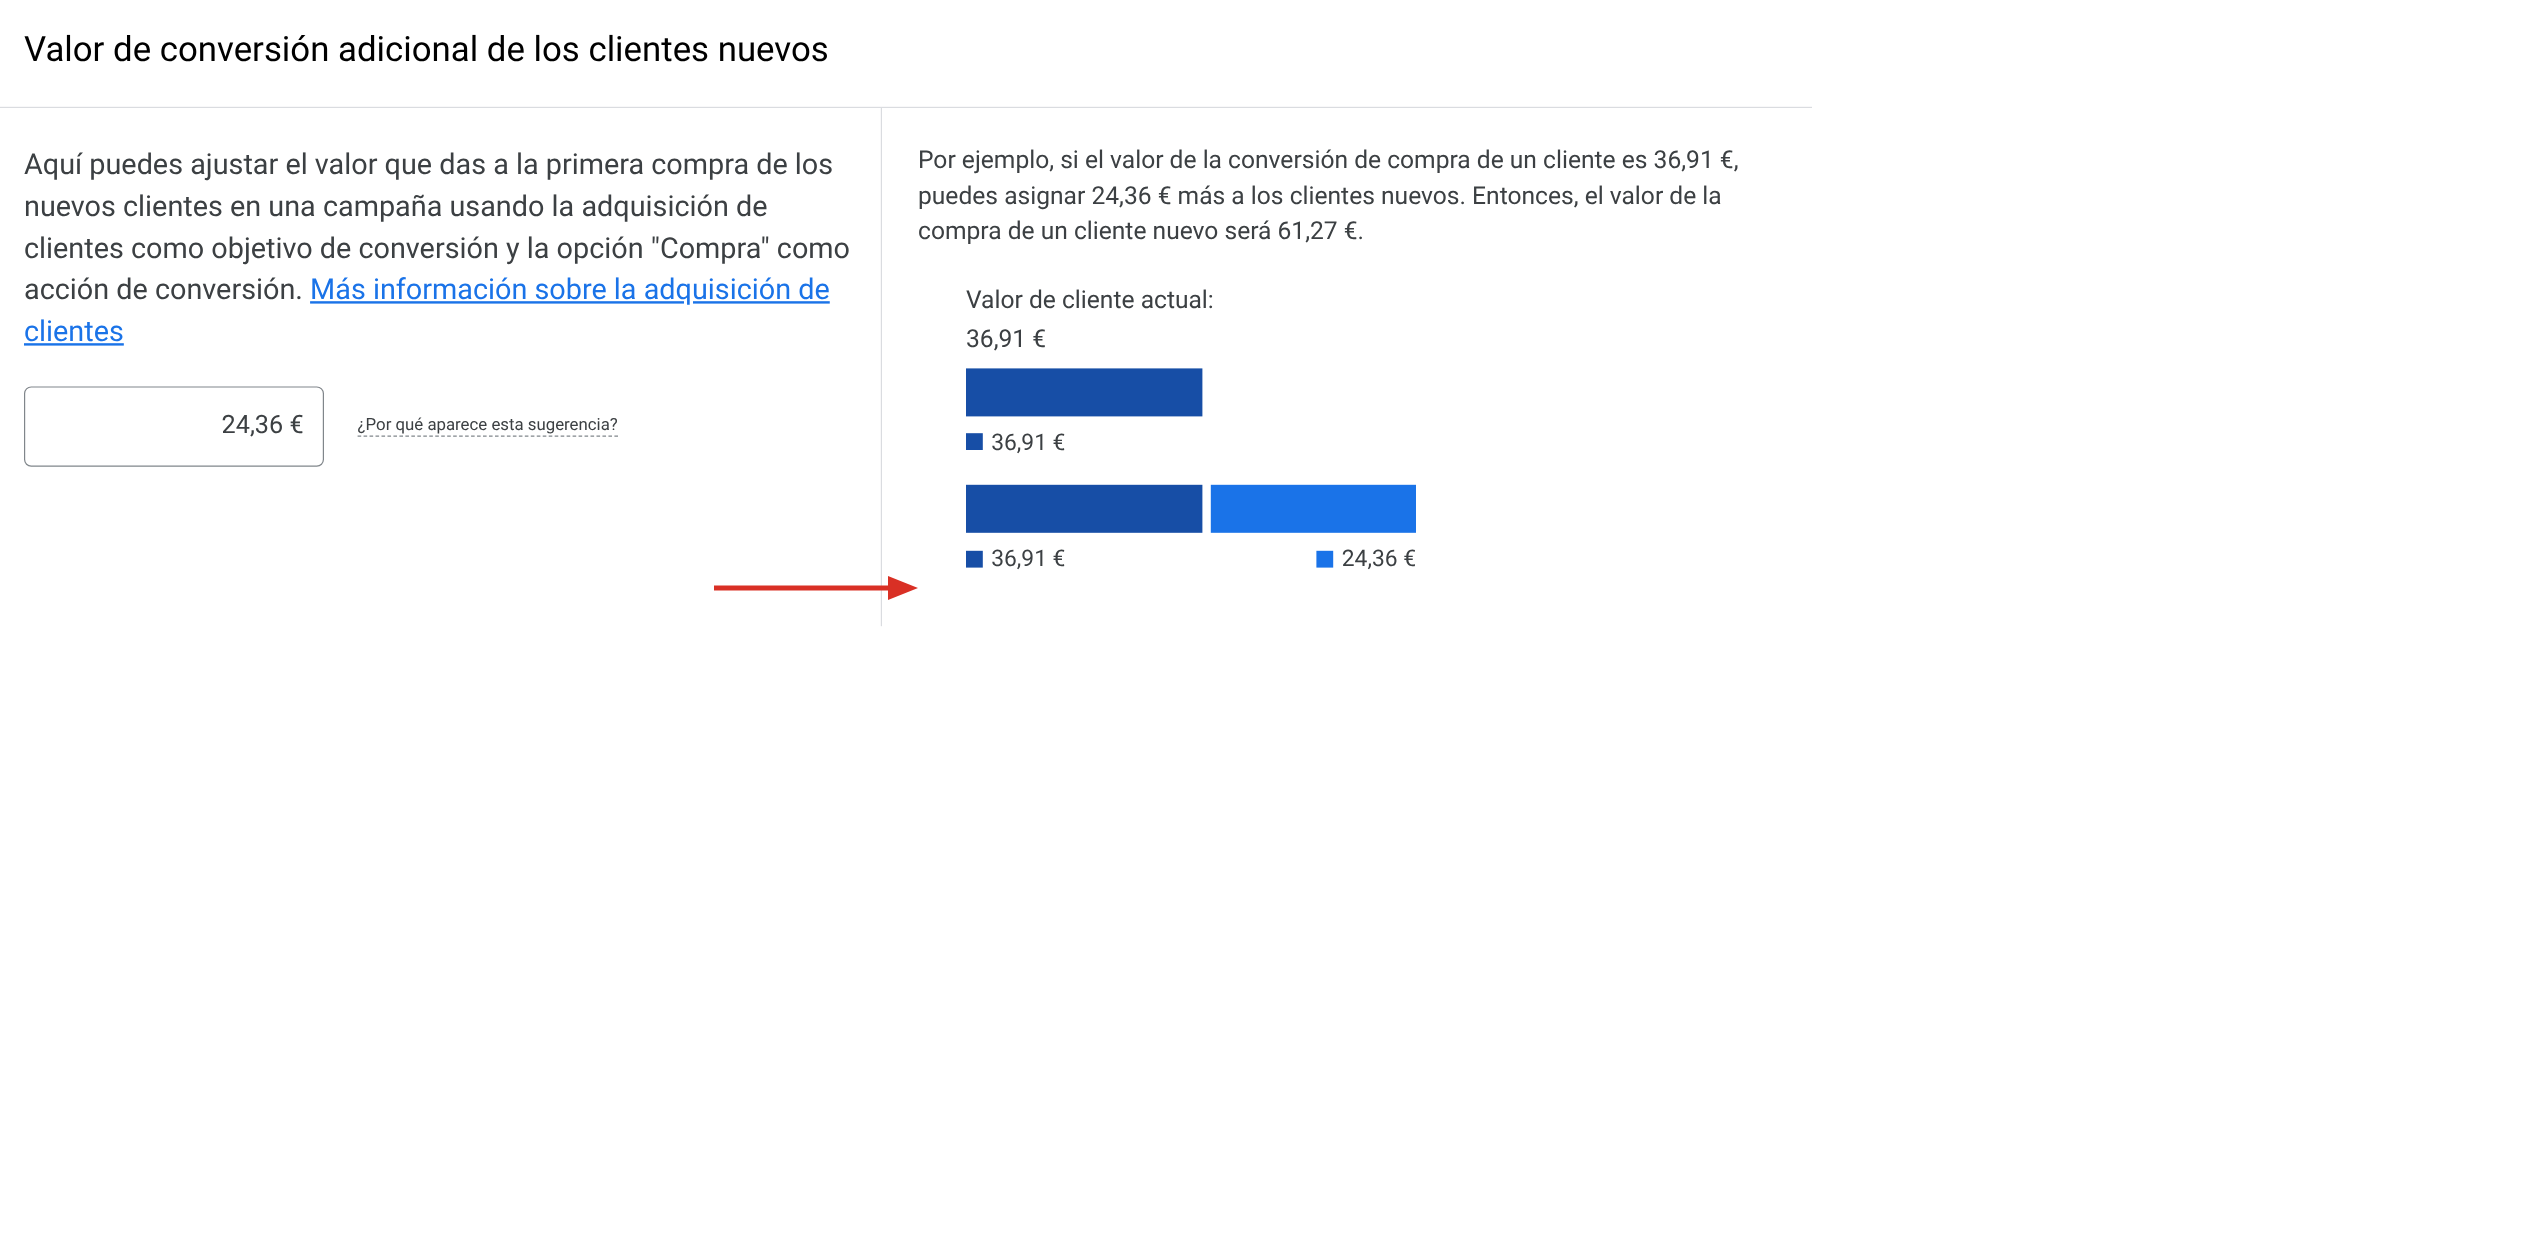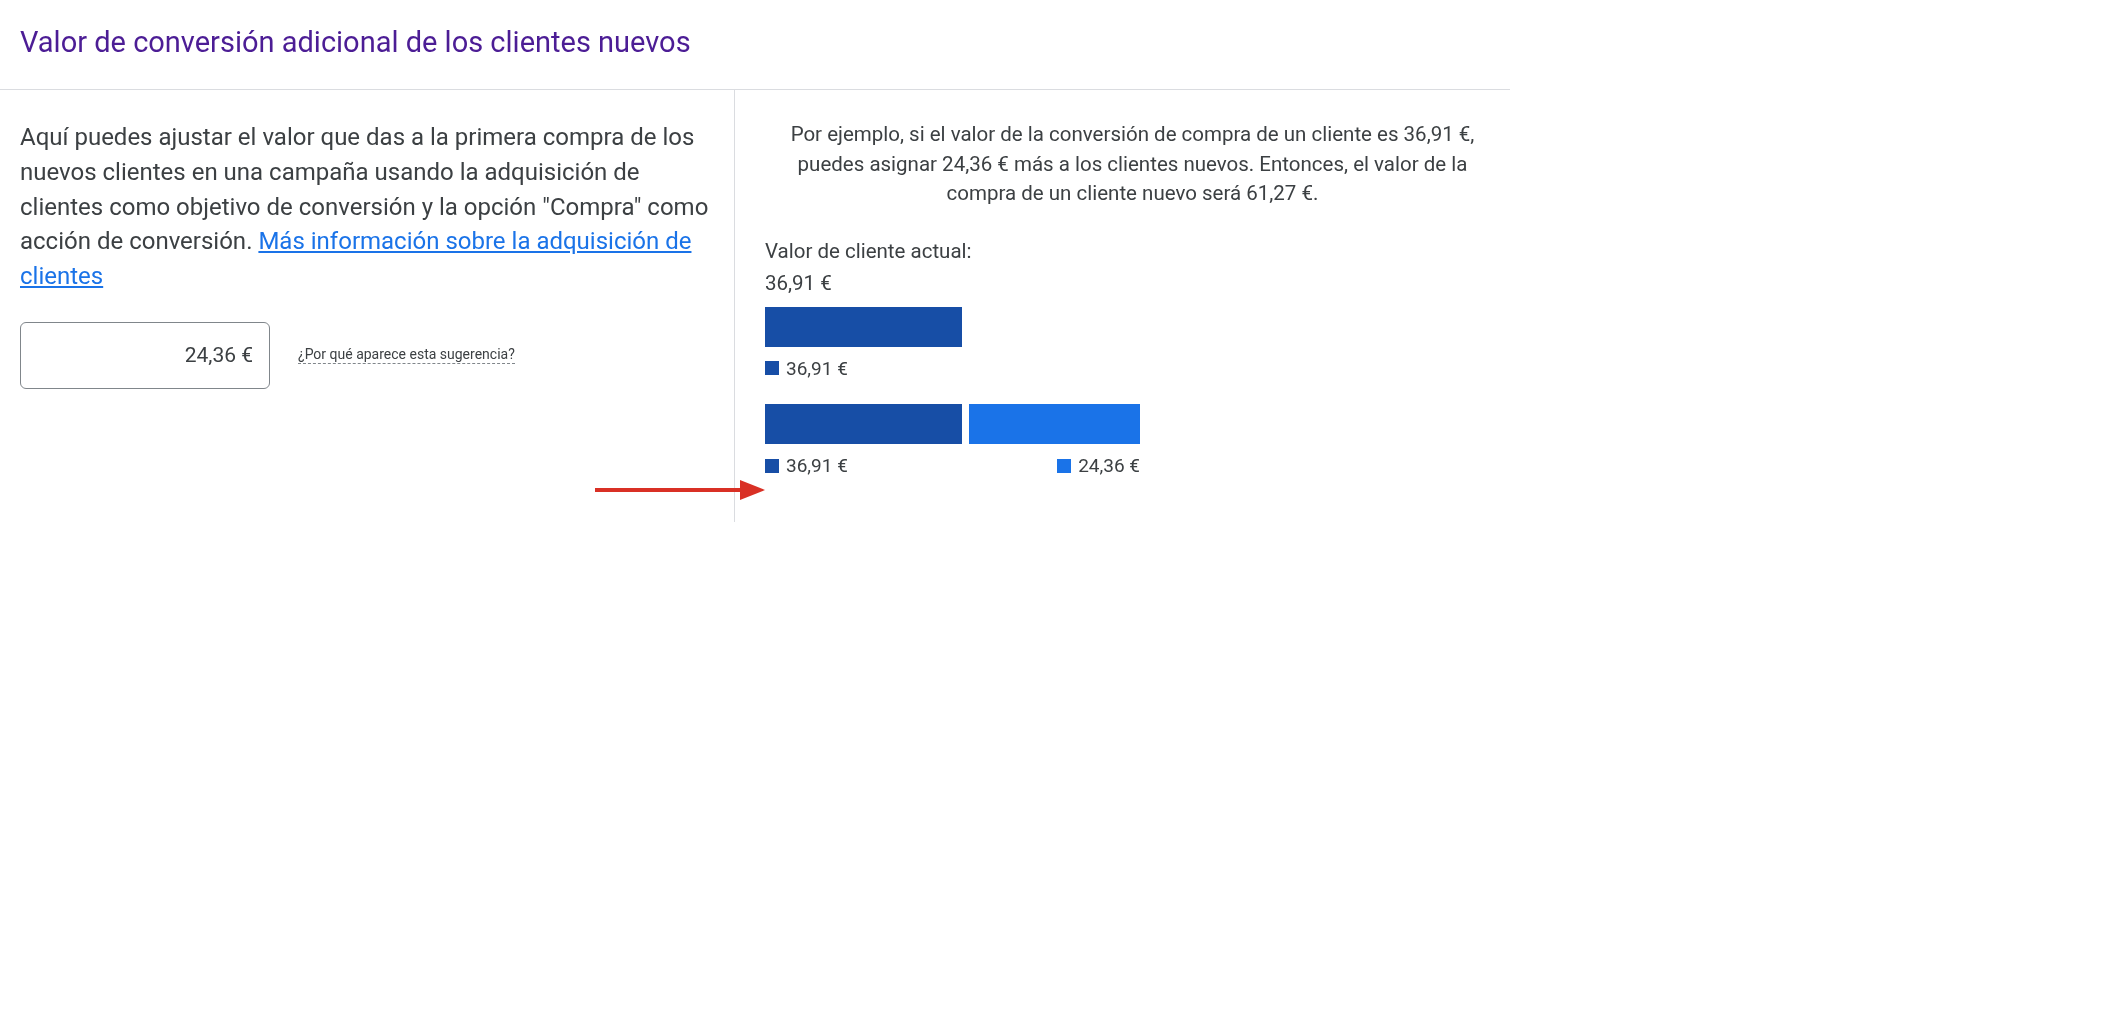--- a/index.html
+++ b/index.html
@@ -17,21 +17,21 @@
       width: 1510px;
       padding: 0;
     }
     .header {
       padding: 25px 20px 30px 20px;
       border-bottom: 1px solid #dadce0;
     }
     .title {
       font-size: 29px;
       font-weight: 400;
-      color: #4c1d95;
+      color: #000000;
       letter-spacing: 0px;
     }
     .content {
       display: flex;
       padding: 0;
     }
     .left-col {
       flex: 0 0 735px;
       padding: 30px 20px 20px 20px;
       border-right: 1px solid #dadce0;
@@ -77,24 +77,24 @@
     }
     .right-col {
       flex: 1;
       padding: 30px 10px 20px 30px;
       font-size: 20.5px;
       line-height: 1.45;
       color: #3c4043;
     }
     .example-text {
       margin-bottom: 28px;
-      text-align: center;
     }
     .metric-block {
       margin-bottom: 22px;
+      margin-left: 40px;
     }
     .metric-label {
       margin-bottom: 2px;
     }
     .metric-value {
       margin-bottom: 8px;
     }
     .bar-row {
       display: flex;
       height: 40px;

